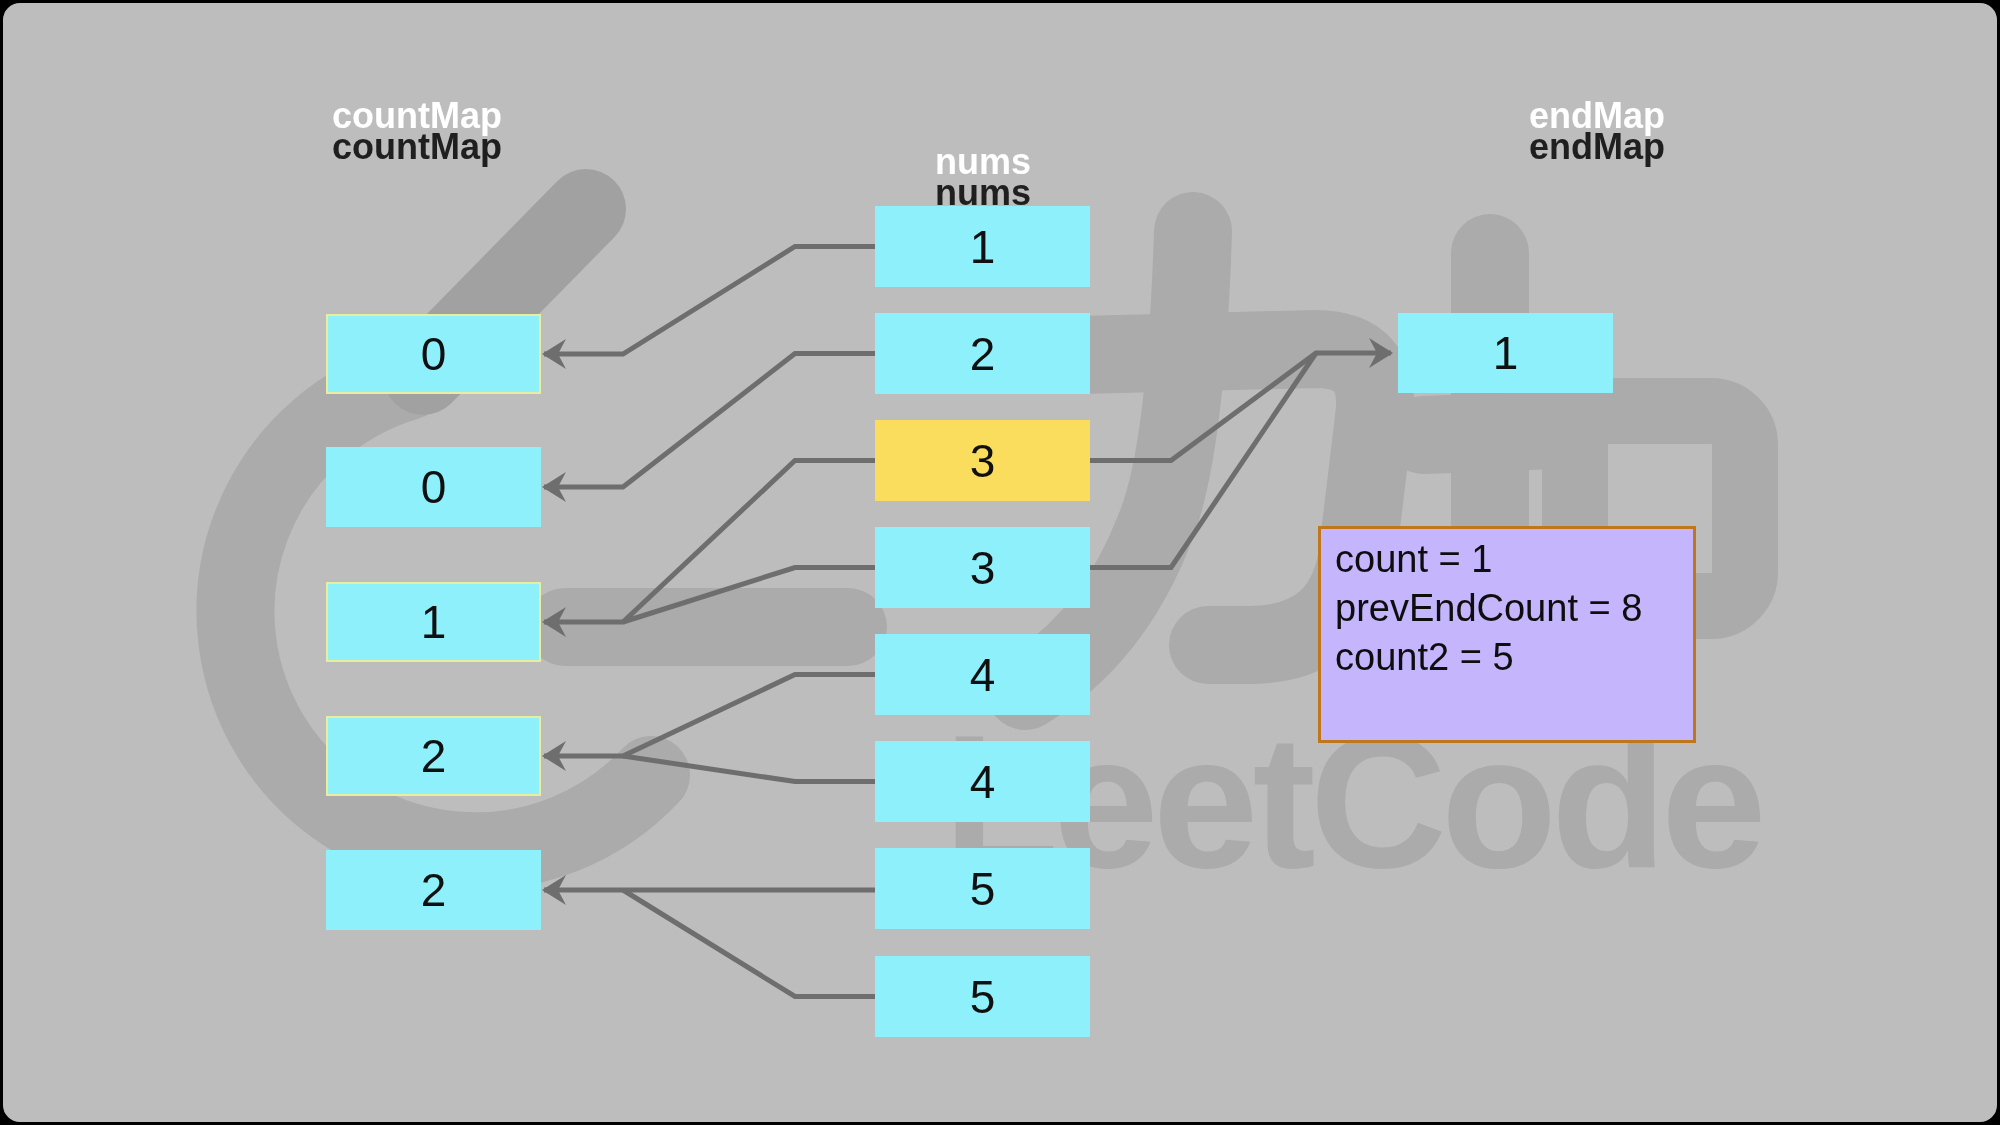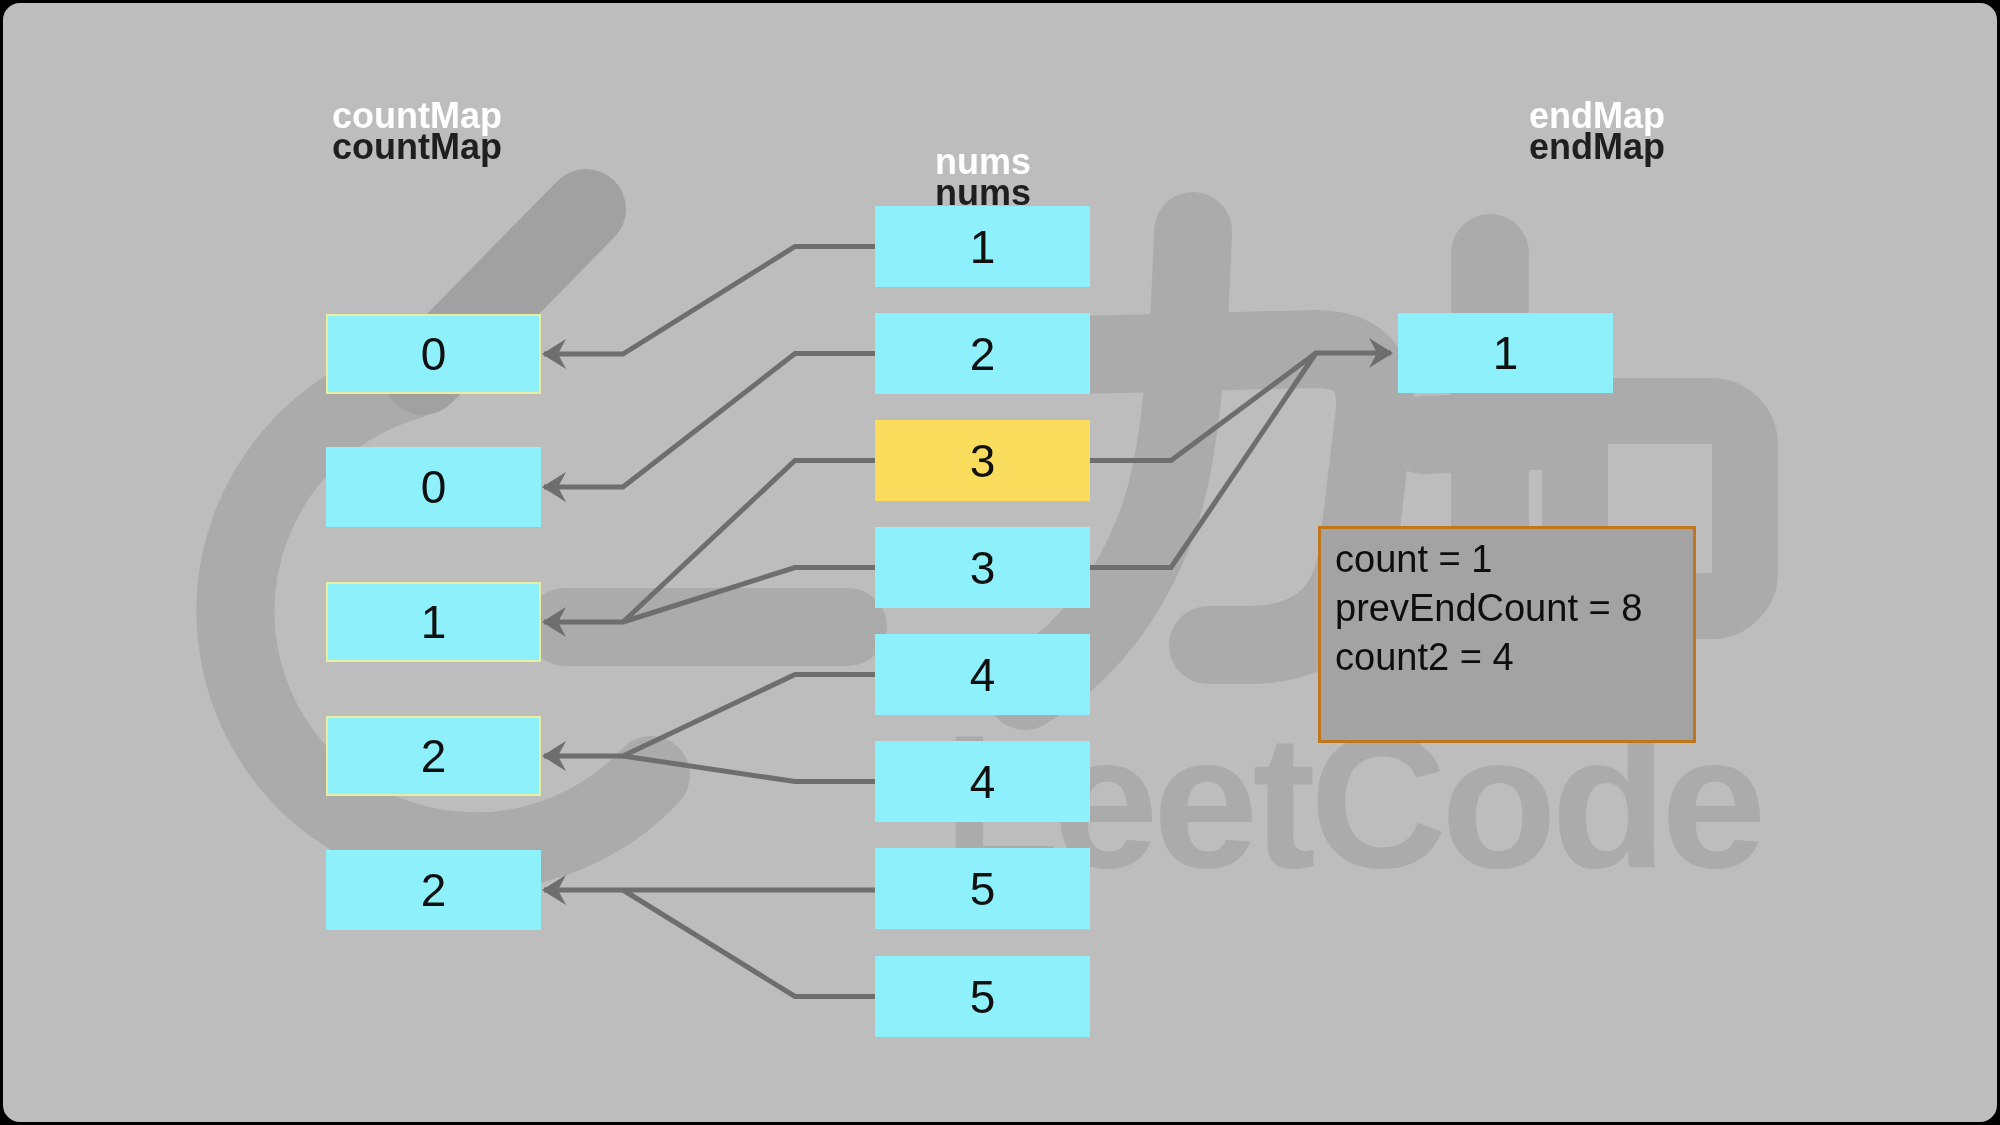--- a/index.html
+++ b/index.html
@@ -38,21 +38,21 @@
     font-size:46px;color:#101010;
     box-sizing:border-box;
     z-index:2;
   }
   .cell.cyan{background:#8DF0FA;}
   .cell.cyan.glow{border:2px solid #E7EEA0;}
   .cell.hl{background:#FADD5C;}
   #infoBox{
     position:absolute;
     left:1315px;top:523px;width:378px;height:217px;
-    background:#a3a3a3;
+    background:#c4b5fd;
     border:3px solid #C0761A;
     box-sizing:border-box;
     z-index:5;
     padding:6px 0 0 14px;
   }
   #infoBox .iline{
     font-size:38px;line-height:49px;color:#0E0E0E;white-space:nowrap;
   }
   svg{position:absolute;left:0;top:0;z-index:3;}
   svg.under{z-index:1;}
@@ -128,16 +128,16 @@
         <path d="M 872,887 L 541,887" marker-end="url(#ah)"></path>
         <path d="M 872,993.5 L 792,993.5 L 620,887"></path>
         <path d="M 1087,457.5 L 1168,457.5 L 1313,350 L 1388,350" marker-end="url(#ah)"></path>
         <path d="M 1087,564.5 L 1168,564.5 L 1313,350"></path>
       </g>
   </svg>
 
   <div id="infoBox">
       <div class="iline">count = 1</div>
       <div class="iline">prevEndCount = 8</div>
-      <div class="iline">count2 = 4</div>
+      <div class="iline">count2 = 5</div>
     </div>
 
 </div>
 
 </body></html>

